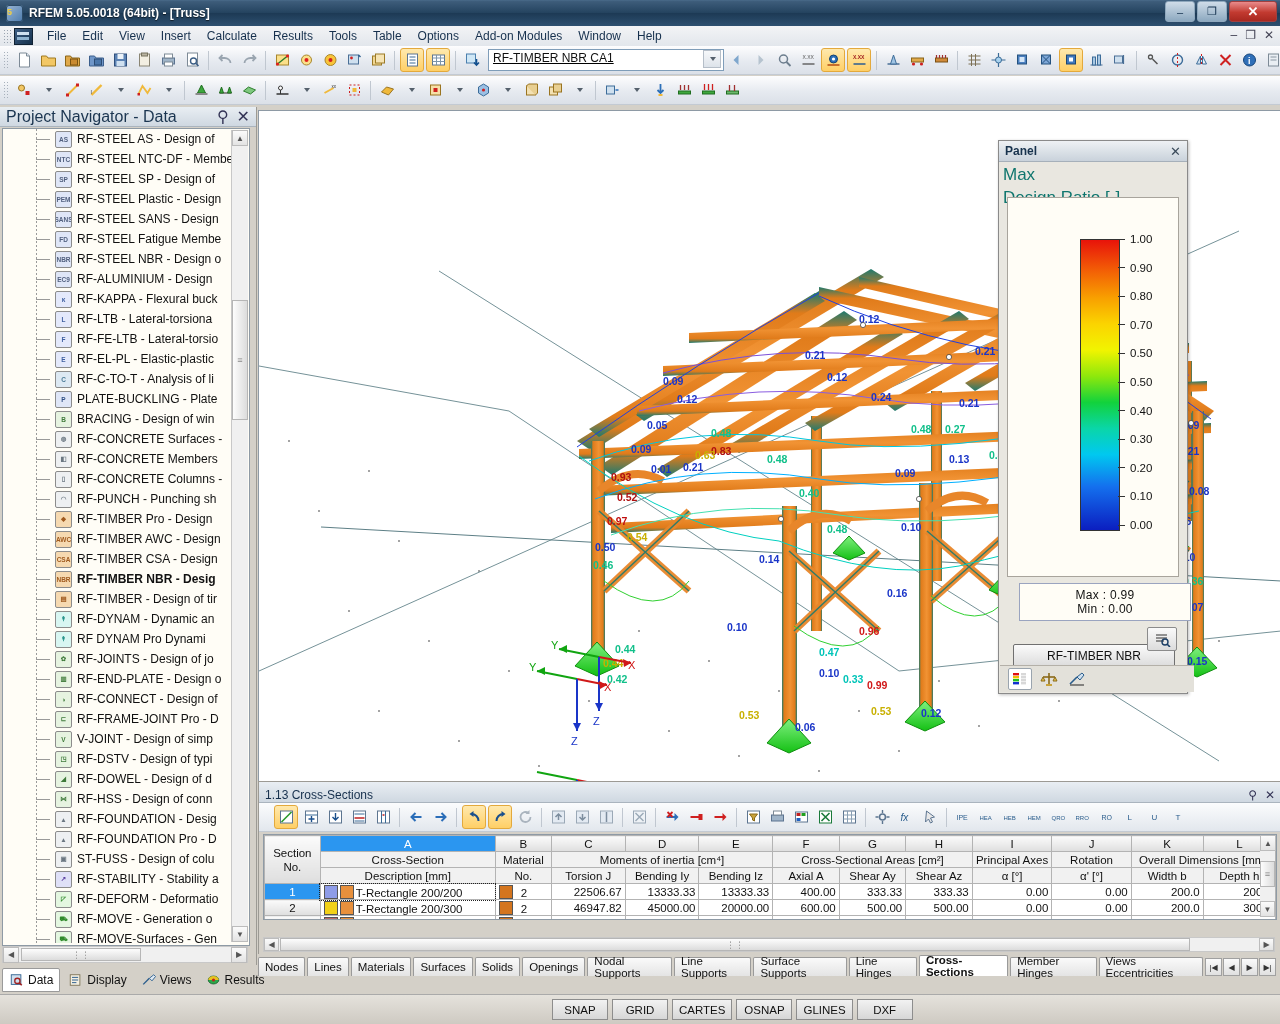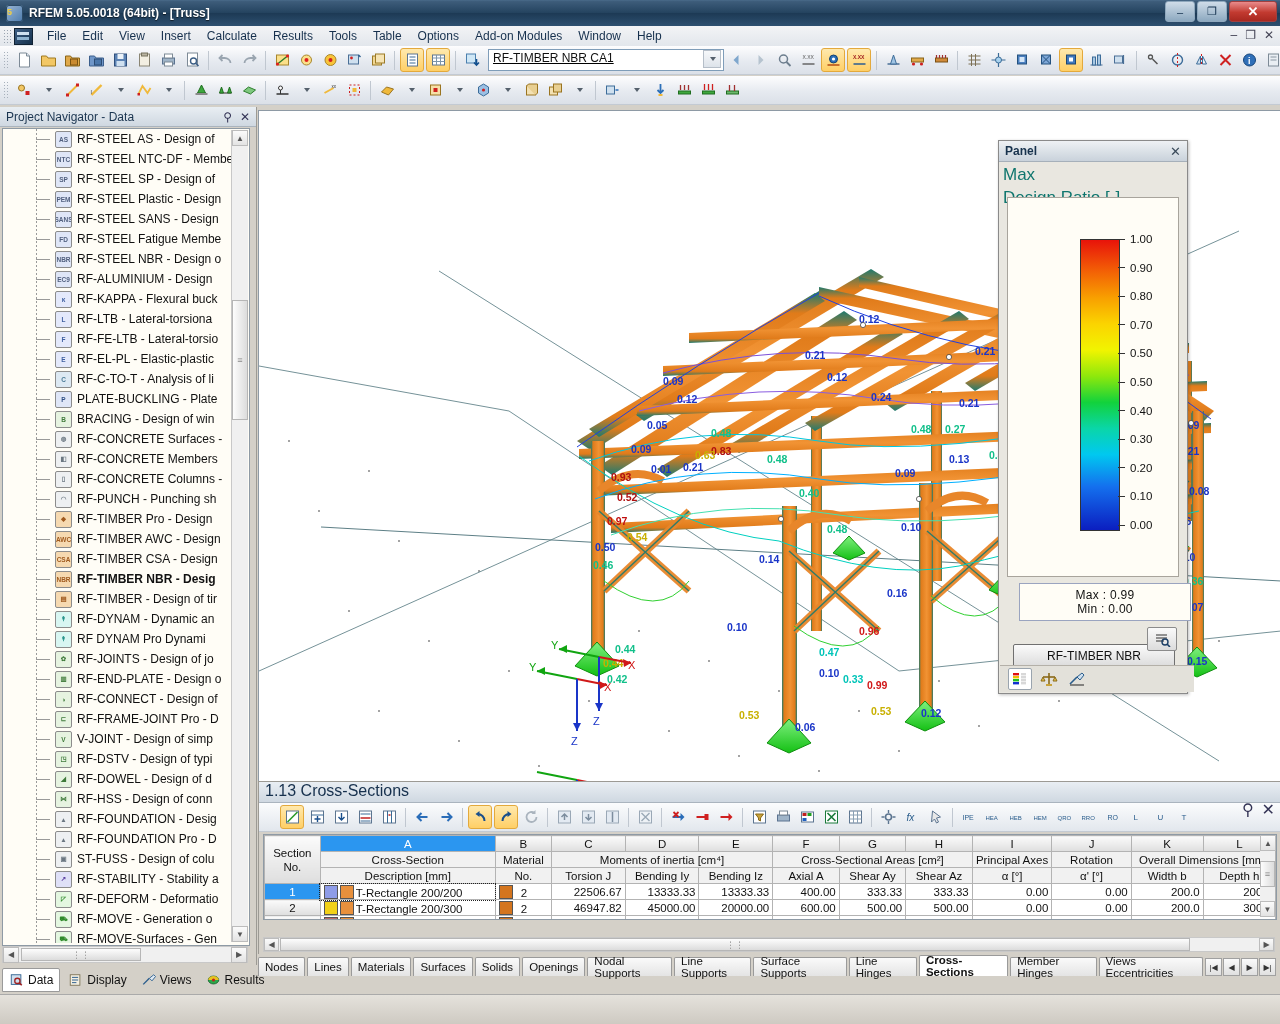--- a/index.html
+++ b/index.html
@@ -93,21 +93,21 @@
     background:linear-gradient(to bottom,#f6f8fa,#dde3ea);border:1px solid #b5bec8;margin-left:auto;}
 
   
   .navigator{
     position:absolute;left:0;top:107px;width:256px;height:858px;
     background:#d4d0c8;border-right:1px solid #9c9a94;
   }
   .nav-head{
     height:19px;display:flex;align-items:center;
     background:linear-gradient(to bottom,#e9eef3,#cfd8e1);
-    border-bottom:1px solid #aab4be;padding-left:6px;color:#1b3550;font-size:12px;
+    border-bottom:1px solid #aab4be;padding-left:6px;color:#1b3550;font-size:16px;
   }
   .nav-head .sp{margin-left:auto;display:flex;gap:8px;padding-right:6px;color:#335;}
   .nav-body{
     position:absolute;left:2px;top:21px;width:246px;height:816px;
     background:#fffdf6;border:1px solid #8e9aa5;overflow:hidden;
   }
   .nav-scroll{position:absolute;left:0;top:0;width:228px;height:814px;overflow:hidden;}
   .nav-row{height:20px;display:flex;align-items:center;padding-left:52px;white-space:nowrap;position:relative;}
   .nav-row:before{
     content:"";position:absolute;left:33px;top:0;bottom:0;width:14px;
@@ -187,26 +187,26 @@
     background:#e3e1da;border-top:1px solid #b4b0a8;display:flex;align-items:center;gap:6px;padding-left:8px;
   }
   .ptab{width:22px;height:20px;display:flex;align-items:center;justify-content:center;border-radius:2px;}
   .ptab.on{background:#fff;border:1px solid #9aa4ae;}
 
   
   .tablewin{
     position:absolute;left:258px;top:781px;width:1022px;height:172px;
     background:#d4d0c8;border:1px solid #9c9a94;
   }
-  .tw-head{height:20px;display:flex;align-items:flex-start;padding-left:6px;
+  .tw-head{height:20px;display:flex;align-items:flex-end;padding-left:6px;
     background:linear-gradient(to bottom,#e9eef3,#cfd8e1);border-bottom:1px solid #aab4be;
-    color:#16304d;font-size:16px;flex-direction:column;}
+    color:#16304d;font-size:12px;}
   .tw-head .sp{margin-left:auto;display:flex;gap:8px;padding-right:6px;color:#335;}
   .tw-toolbar{height:28px;display:flex;align-items:center;
-    background:linear-gradient(to bottom,#fbfcfd,#e2e7ed);border-bottom:1px solid #c3cad3;padding-left:20px;}
+    background:linear-gradient(to bottom,#fbfcfd,#e2e7ed);border-bottom:1px solid #c3cad3;padding-left:14px;}
 
   .grid{position:absolute;left:4px;top:52px;width:1012px;height:84px;
     background:#fff;border:1px solid #8e9aa5;overflow:hidden;font-size:11.5px;}
   table.ct{border-collapse:collapse;table-layout:fixed;}
   table.ct td,table.ct th{border:1px solid #b3b3b3;padding:0 3px;height:15px;color:#111;font-weight:normal;}
   .colhdr{background:linear-gradient(to bottom,#fbfbfb,#dedede);text-align:center;font-size:11.5px;}
   .colhdr.sel{background:#2b96f0;color:#fff;}
   .grp{background:#f1f1f1;text-align:center;}
   .sub{background:#f1f1f1;text-align:center;}
   .rowno{background:linear-gradient(to bottom,#fbfbfb,#dedede);text-align:center;}
@@ -1721,15 +1721,23 @@
             <path d="M2 8a6 4.5 0 0 1 12 0" fill="#e8c020"></path>
             <circle cx="8" cy="8" r="1.8" fill="#c02020"></circle>
           </svg>
         </span>
         <span>Results</span>
       </div>
     </div>
 
   <div class="statusbar">
     <div class="sb-left"></div>
+    <div class="sbgroup" id="sbgroup">
+        <div class="sbtn">SNAP</div>
+        <div class="sbtn">GRID</div>
+        <div class="sbtn">CARTES</div>
+        <div class="sbtn">OSNAP</div>
+        <div class="sbtn">GLINES</div>
+        <div class="sbtn">DXF</div>
+      </div>
   </div>
 
 </div>
 
 </body></html>

